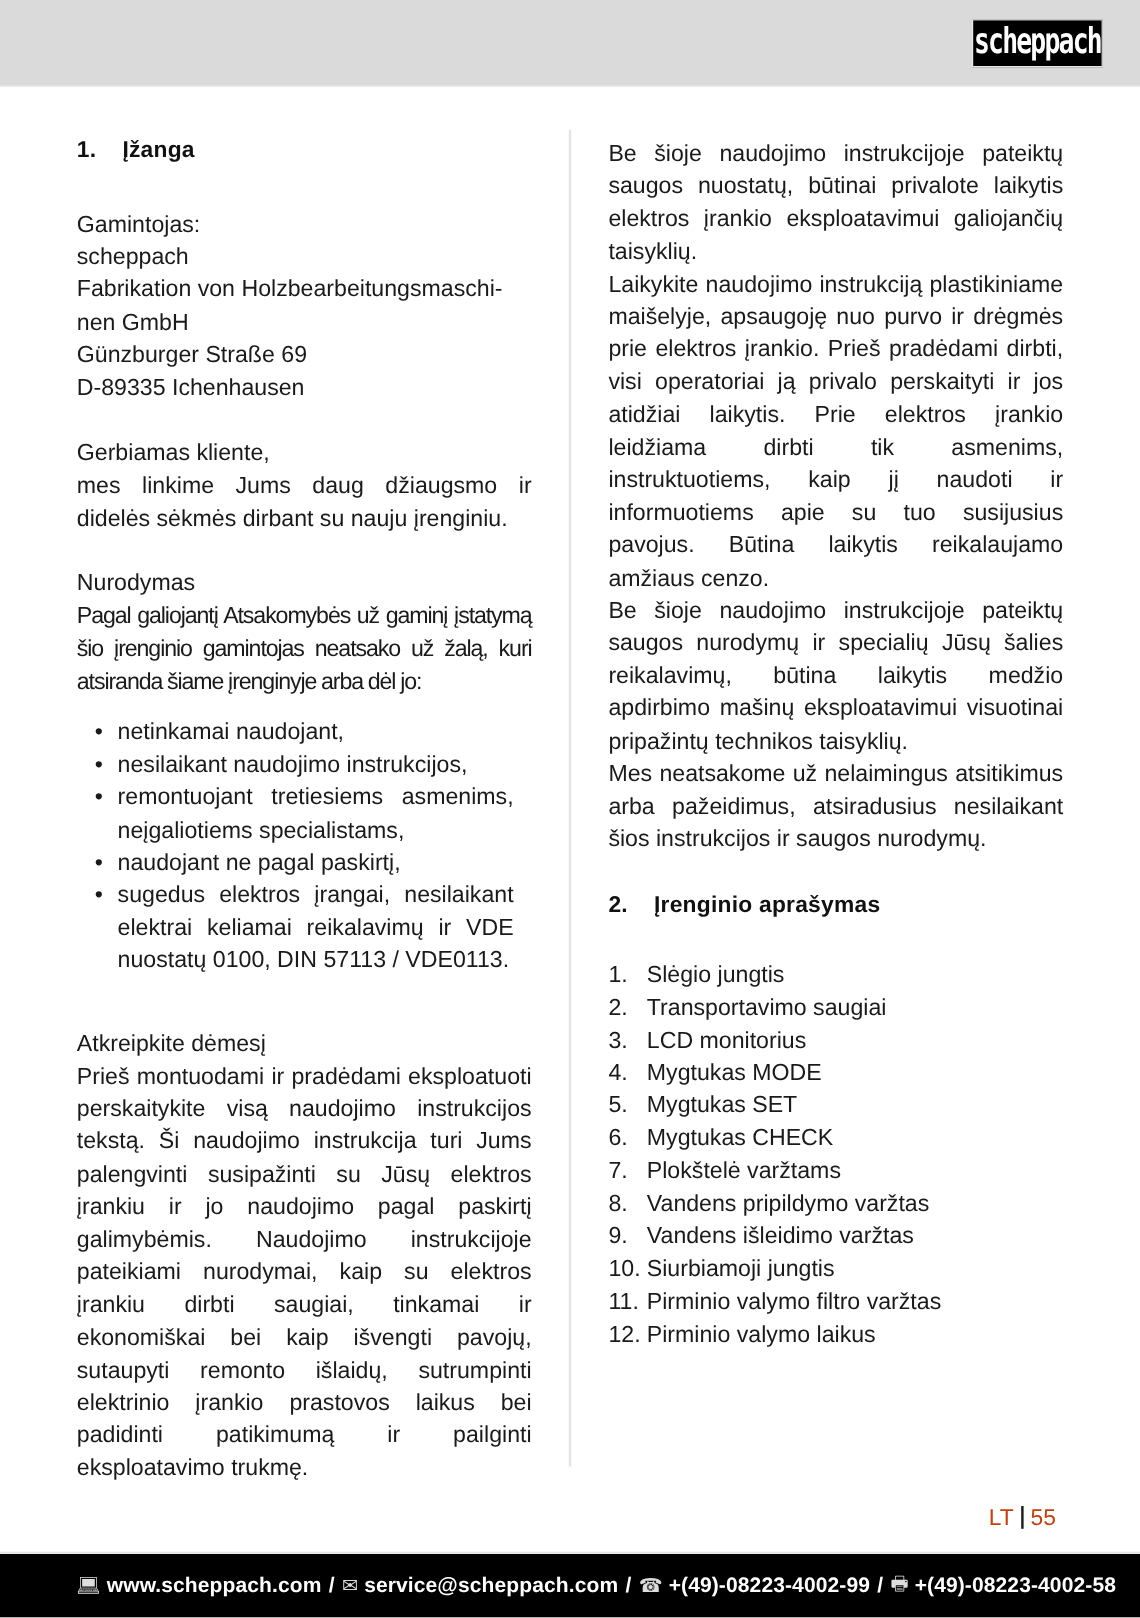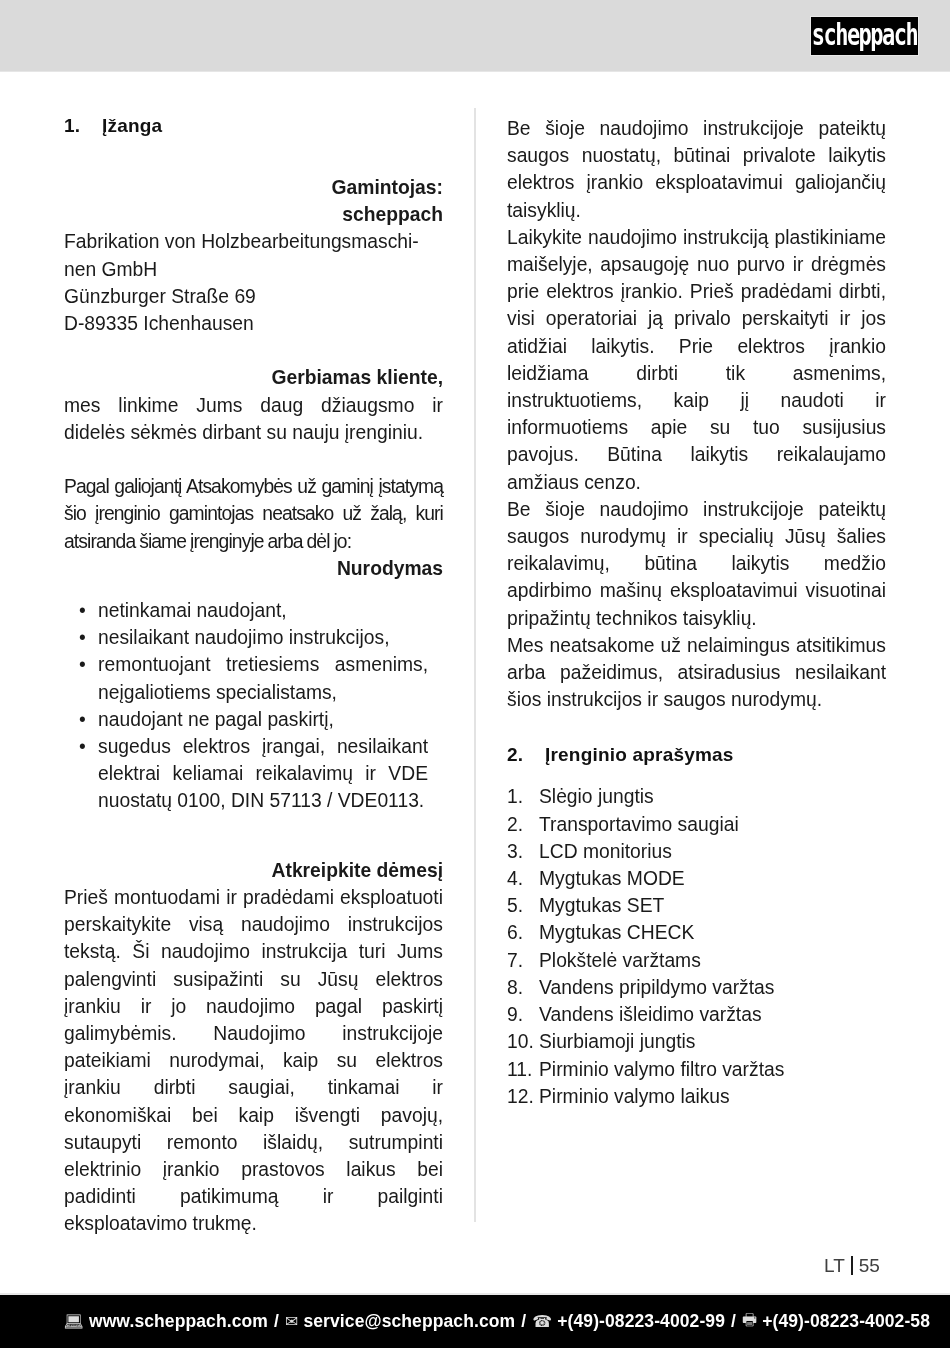--- a/index.html
+++ b/index.html
@@ -30,36 +30,36 @@
   .divider {
     position: absolute; left: 474px; top: 108px; width: 2px; height: 1114px;
     background: #e3e3e3;
   }
   .h1 {
     font-size: 19px; font-weight: bold; line-height: 32px; margin: 0;
     color: #111; letter-spacing: 0.2px;
   }
   .h1 .num { display: inline-block; width: 38px; }
   .col-left .h1 { margin-top: 2px; margin-bottom: 32px; }
-  .bold { font-weight: bold; text-align: right; }
+  .bold { font-weight: normal; }
   .p { margin: 0; }
   .just { text-align: justify; }
   .gap { height: 27.2px; }
   .condensed { letter-spacing: -0.9px; word-spacing: -0.5px; }
   ul.bullets { list-style: none; margin: 15px; padding: 0; }
   ul.bullets li { position: relative; padding-left: 19px; text-align: justify; }
   ul.bullets li::before {
     content: "\2022"; position: absolute; left: 0; top: 0;
   }
   ol.parts { list-style: none; margin: 0; padding: 0; }
   ol.parts li { display: flex; }
   ol.parts .n { width: 32px; flex: none; }
-  .h2-wrap { margin-top: 26px; margin-bottom: 12px; }
+  .h2-wrap { margin-top: 26px; margin-bottom: 28px; }
   .page-label {
-    position: absolute; left: 824px; top: 1255px; font-size: 19px; color: #404040;
+    position: absolute; left: 824px; top: 1255px; font-size: 19px; color: #c2410c;
   }
   .page-sep { display: inline-block; width: 2px; height: 19px; background: #1a1a1a; vertical-align: -3px; margin: 0 6px; }
   .footer-line {
     position: absolute; left: 0; top: 1293px; width: 950px; height: 2px; background: #e8e8e8;
   }
   .footer {
     position: absolute; left: 0; top: 1295px; width: 950px; height: 53px;
     background: #000; color: #fff; font-weight: bold; font-size: 17.5px;
     display: flex; align-items: center; justify-content: flex-end; padding-right: 20px;
     box-sizing: border-box; white-space: nowrap; letter-spacing: 0.1px;
@@ -93,22 +93,22 @@
   <div class="gap"></div>
 
   <div>
     <p class="p bold">Gerbiamas kliente,</p>
     <p class="p just">mes linkime Jums daug džiaugsmo ir didelės sėkmės dirbant su nauju įrenginiu.</p>
   </div>
 
   <div class="gap"></div>
 
   <div>
+    <p class="p bold">Nurodymas</p>
     <p class="p just condensed">Pagal galiojantį Atsakomybės už gaminį įstatymą šio įrenginio gamintojas neatsako už žalą, kuri atsiranda šiame įrenginyje arba dėl jo:</p>
-    <p class="p bold">Nurodymas</p>
     <ul class="bullets">
       <li>netinkamai naudojant,</li>
       <li>nesilaikant naudojimo instrukcijos,</li>
       <li>remontuojant tretiesiems asmenims, neįgaliotiems specialistams,</li>
       <li>naudojant ne pagal paskirtį,</li>
       <li>sugedus elektros įrangai, nesilaikant elektrai keliamai reikalavimų ir VDE nuostatų 0100, DIN 57113 / VDE0113.</li>
     </ul>
   </div>
 
   <div class="gap"></div>

